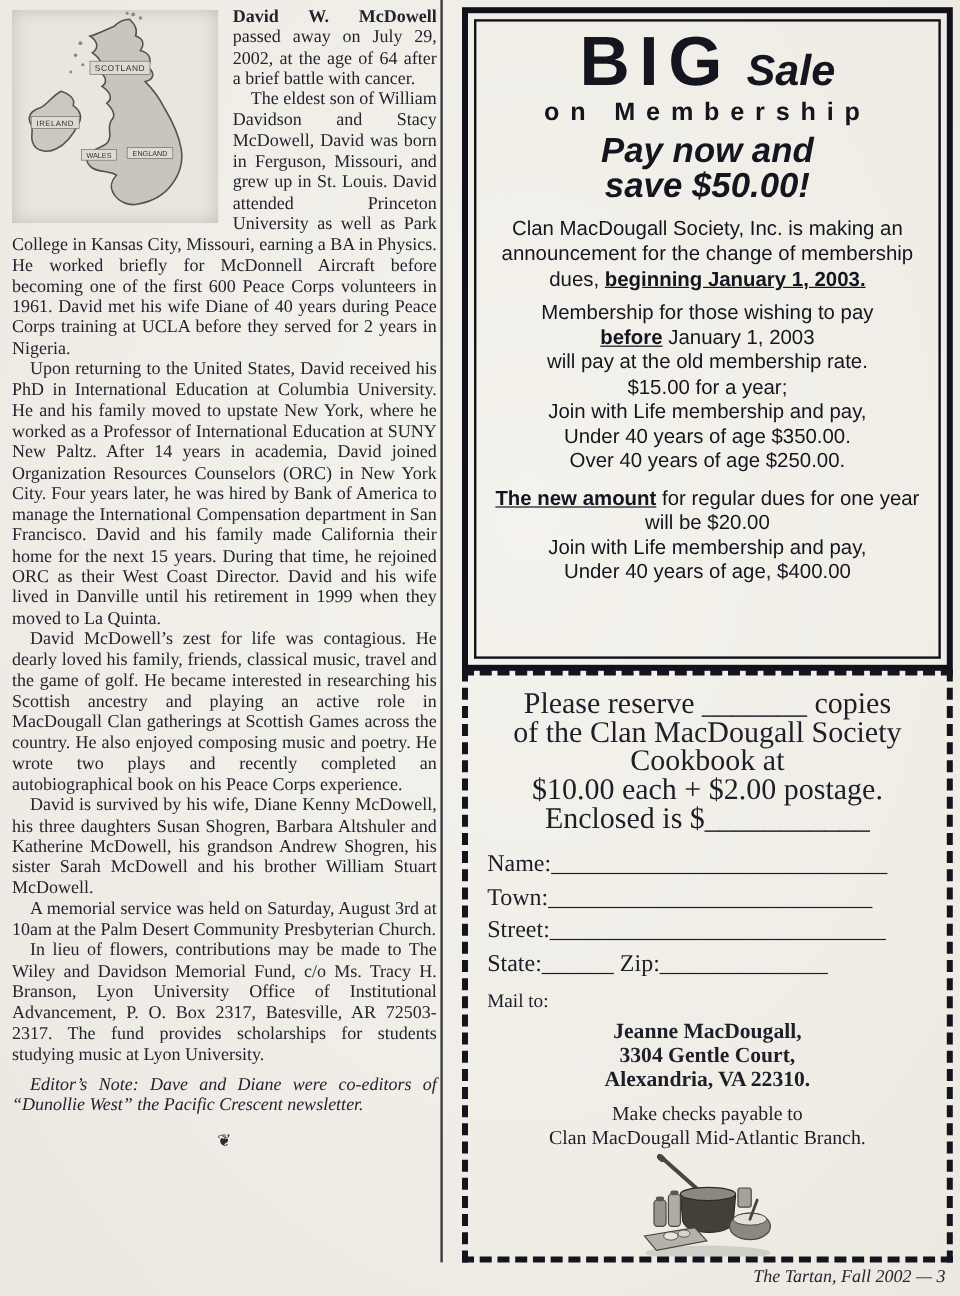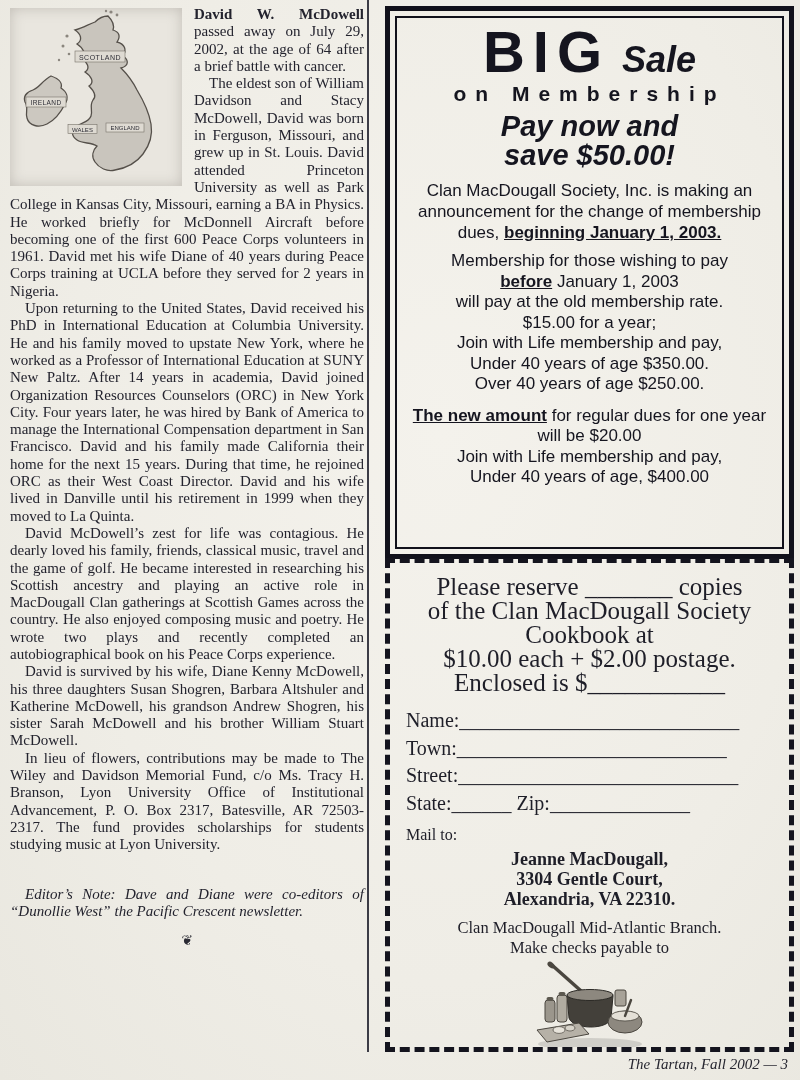--- a/index.html
+++ b/index.html
@@ -19,21 +19,21 @@
     float:left; width:172px; height:178px; margin:2px 12px 2px 0;
     background:#e9e6df; box-shadow: inset 0 0 14px rgba(120,115,105,.35);
   }
   .map-figure svg { width:100%; height:100%; }
   .body-text p {
     font-size:15px; line-height:17.3px; text-align:justify;
     color:#23232e;
   }
   .body-text p + p { text-indent:15px; }
   .lead b { font-weight:bold; }
-  .editors-note { margin-top:32px; font-style:italic; font-size:15.5px; line-height:20px; text-align:justify; color:#23232e; }
+  .editors-note { margin-top:8px; font-style:italic; font-size:15.5px; line-height:20px; text-align:justify; color:#23232e; }
   .ornament { text-align:center; margin-top:12px; font-size:14px; color:#2a2a33; font-family:"DejaVu Sans", sans-serif; }
   
   .col-rule { position:absolute; left:367px; top:0; width:2px; height:1052px; background:#3c3c46; }
   
   .ad-box {
     position:absolute; left:385px; top:6px; width:409px; height:553px;
     border:5px solid #11111b; background:transparent;
   }
   .ad-inner {
     position:absolute; inset:5px; border:2px solid #11111b;
@@ -109,20 +109,21 @@
           <text x="114" y="122" font-size="6" text-anchor="middle">ENGLAND</text>
         </g>
       </svg>
     </div>
 
     <p class="lead"><b>David W. McDowell</b><span> passed away on July 29, 2002, at the age of 64 after a brief battle with cancer.</span></p>
     <p>The eldest son of William Davidson and Stacy McDowell, David was born in Ferguson, Missouri, and grew up in St. Louis. David attended Princeton University as well as Park College in Kansas City, Missouri, earning a BA in Physics. He worked briefly for McDonnell Aircraft before becoming one of the first 600 Peace Corps volunteers in 1961. David met his wife Diane of 40 years during Peace Corps training at UCLA before they served for 2 years in Nigeria.</p>
     <p>Upon returning to the United States, David received his PhD in International Education at Columbia University. He and his family moved to upstate New York, where he worked as a Professor of International Education at SUNY New Paltz. After 14 years in academia, David joined Organization Resources Counselors (ORC) in New York City. Four years later, he was hired by Bank of America to manage the International Compensation department in San Francisco. David and his family made California their home for the next 15 years. During that time, he rejoined ORC as their West Coast Director. David and his wife lived in Danville until his retirement in 1999 when they moved to La Quinta.</p>
     <p>David McDowell’s zest for life was contagious. He dearly loved his family, friends, classical music, travel and the game of golf. He became interested in researching his Scottish ancestry and playing an active role in MacDougall Clan gatherings at Scottish Games across the country. He also enjoyed composing music and poetry. He wrote two plays and recently completed an autobiographical book on his Peace Corps experience.</p>
     <p>David is survived by his wife, Diane Kenny McDowell, his three daughters Susan Shogren, Barbara Altshuler and Katherine McDowell, his grandson Andrew Shogren, his sister Sarah McDowell and his brother William Stuart McDowell.</p>
+    <p>A memorial service was held on Saturday, August 3rd at 10am at the Palm Desert Community Presbyterian Church.</p>
     <p>In lieu of flowers, contributions may be made to The Wiley and Davidson Memorial Fund, c/o Ms. Tracy H. Branson, Lyon University Office of Institutional Advancement, P. O. Box 2317, Batesville, AR 72503-2317. The fund provides scholarships for students studying music at Lyon University.</p>
     <p class="editors-note">Editor’s Note:  Dave and Diane were co-editors of “Dunollie West” the Pacific Crescent newsletter.</p>
     <div class="ornament">❦</div>
   </div>
 
   <div class="col-rule"></div>
 
   <div class="ad-box">
     <div class="ad-inner">
       <div class="big-row">
@@ -166,22 +167,22 @@
       <div>Street:____________________________</div>
       <div><span>State:______</span><span> Zip:______________</span></div>
     </div>
     <div class="coupon-mailto">Mail to:</div>
     <div class="coupon-address">
       <div>Jeanne MacDougall,</div>
       <div>3304 Gentle Court,</div>
       <div>Alexandria, VA 22310.</div>
     </div>
     <div class="coupon-checks">
+      <div>Make checks payable to</div>
       <div>Clan MacDougall Mid-Atlantic Branch.</div>
-      <div>Make checks payable to</div>
     </div>
     <div class="coupon-art">
       <svg width="150" height="92" viewBox="0 0 150 92">
         <ellipse cx="75" cy="84" rx="52" ry="6" fill="rgba(40,40,40,0.15)"></ellipse>
 
         <line x1="38" y1="6" x2="74" y2="38" stroke="#4a463f" stroke-width="3.4" stroke-linecap="round"></line>
         <ellipse cx="36" cy="5" rx="4" ry="2.6" fill="#4a463f" transform="rotate(40 36 5)"></ellipse>
 
         <path d="M52,36 C52,30 98,30 98,36 L96,58 C94,70 58,70 54,58 Z" fill="#43403a" stroke="#2c2a26" stroke-width="1"></path>
         <ellipse cx="75" cy="35" rx="23" ry="5.5" fill="#8d887f" stroke="#2c2a26" stroke-width="1"></ellipse>

